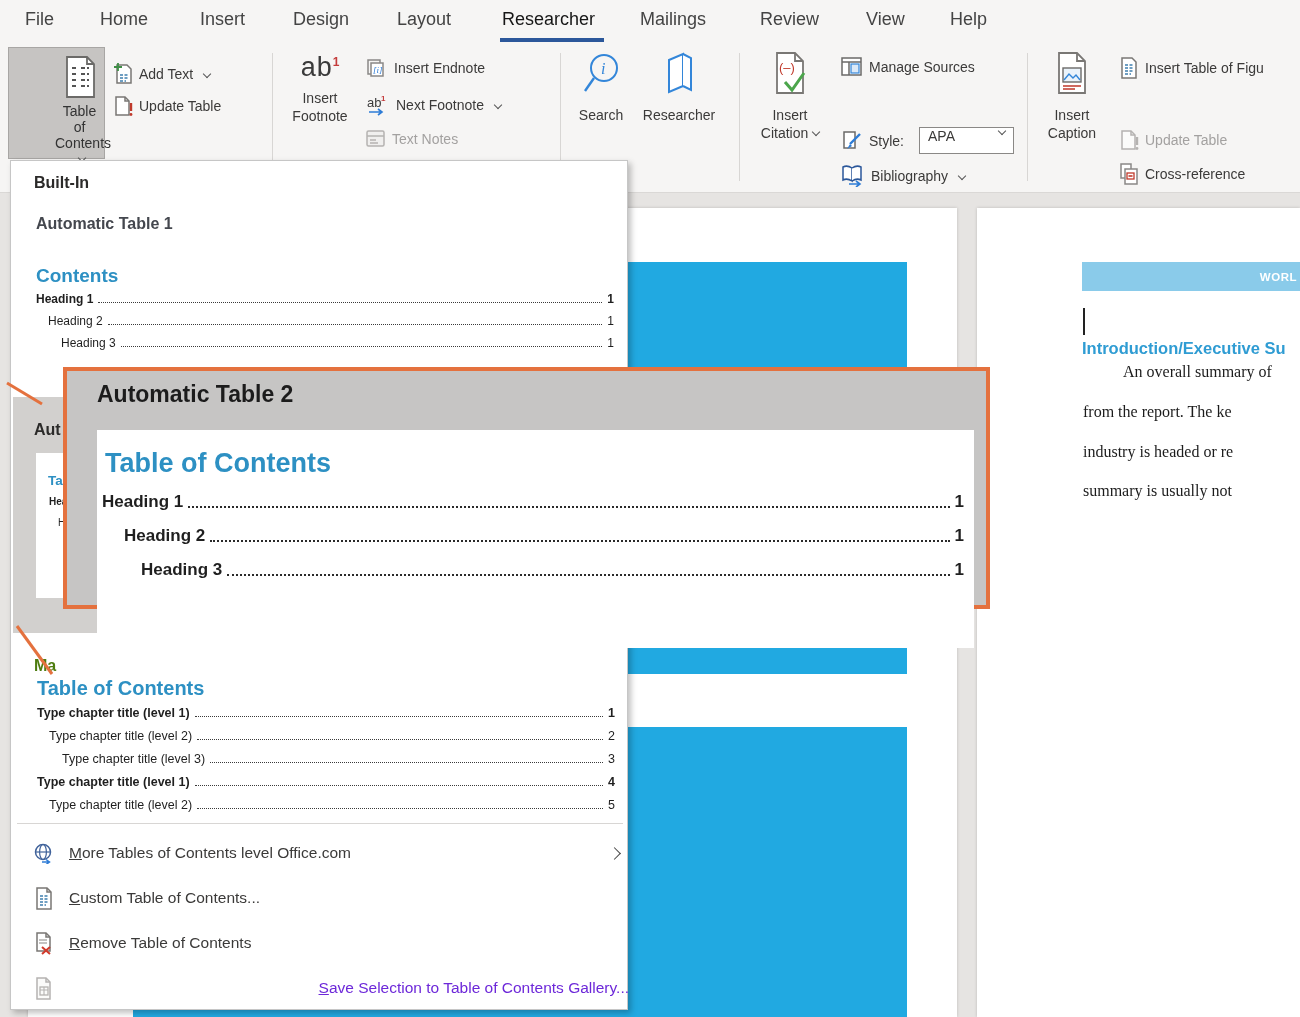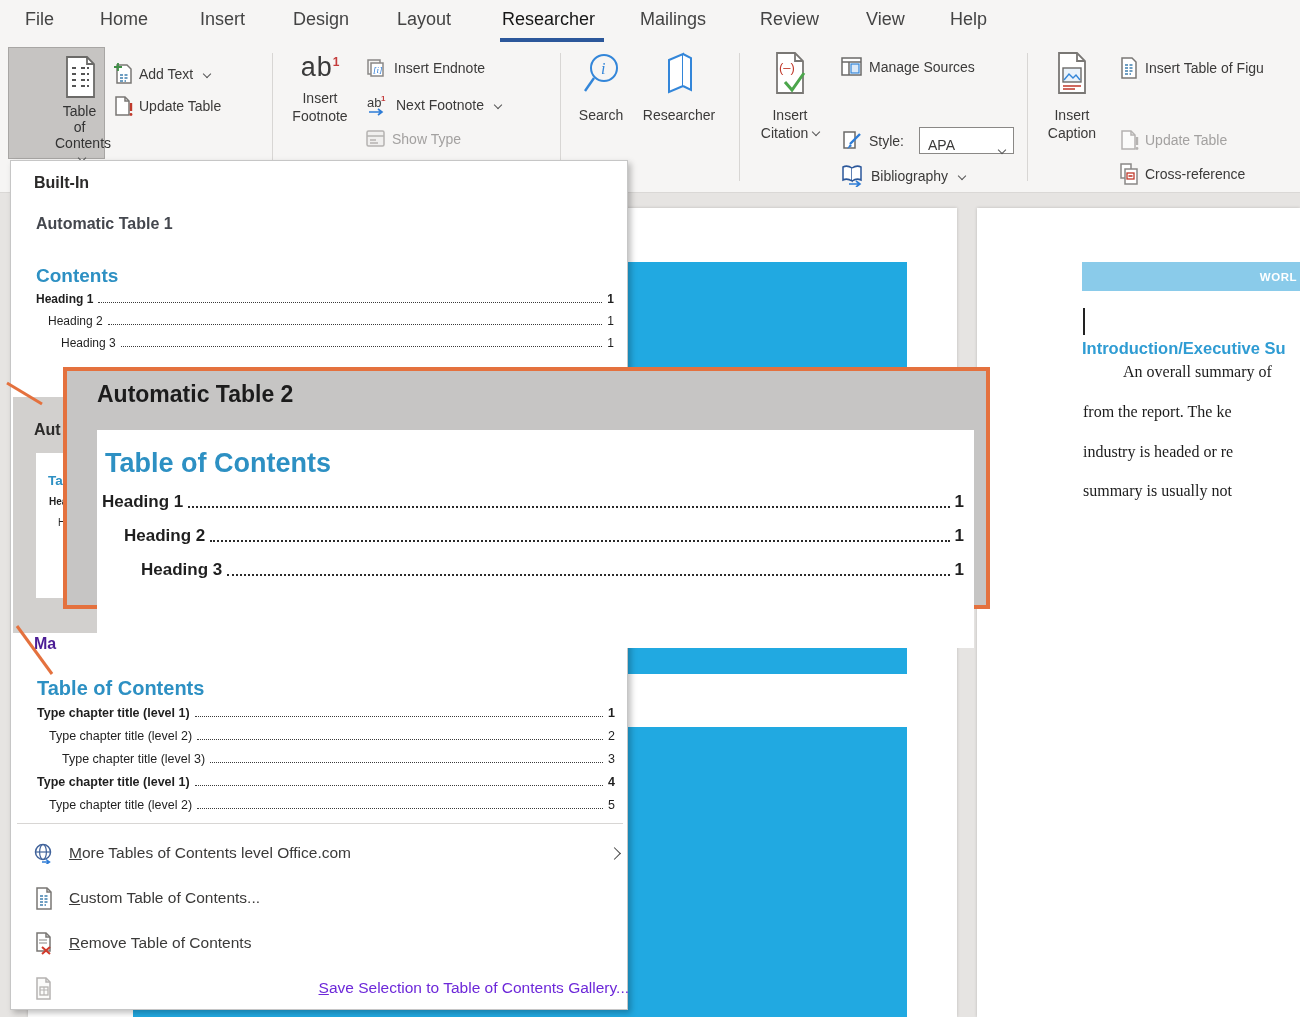--- a/index.html
+++ b/index.html
@@ -18,21 +18,21 @@
   .rdiv { position:absolute; top:8px; width:1px; height:128px; background:#d8d6d4; }
   .bigbtn { position:absolute; text-align:center; font-size:14px; line-height:1.3; color:#3b3a39; }
   .bigbtn .blabel { margin-top:4px; }
   .chev { display:inline-block; width:6px; height:6px; border-right:1.5px solid #555; border-bottom:1.5px solid #555; transform:rotate(45deg); margin-left:5px; vertical-align:3px; }
   .rowbtn { position:absolute; display:flex; align-items:center; gap:6px; font-size:14px; color:#3b3a39; white-space:nowrap; }
   .rowbtn.disabled { color:#a3a1a0; }
   .grouplabel { position:absolute; top:168px; font-size:12.5px; color:#5b5958; }
   .toc-btn { position:absolute; left:8px; top:2px; width:97px; height:112px; background:#c6c4c2; border:1px solid #a8a6a4; text-align:center; font-size:14px; color:#333;padding-left:46px; }
   .sup1 { color:#c43b3b; font-size:12px; font-weight:bold; position:relative; top:-10px; }
   .abglyph { font-size:27px; color:#3a3a3a; letter-spacing:1px; }
-  .styleselect { position:absolute; left:919px; top:82px; width:95px; height:27px; background:#fff; border:1px solid #8a8886; font-size:14px; display:flex; align-items:flex-end; padding:0 8px; justify-content:space-between; }
+  .styleselect { position:absolute; left:919px; top:82px; width:95px; height:27px; background:#fff; border:1px solid #8a8886; font-size:14px; display:flex; align-items:flex-start; padding:0 8px; justify-content:space-between; }
   
   .docarea { position:absolute; left:0; top:193px; width:1300px; height:824px; background:#e6e4e2; }
   .page { position:absolute; background:#fff; box-shadow:0 0 3px rgba(0,0,0,.18);text-align:right; }
   .bluerect { position:absolute; background:#21a9e1; }
   .banner { position:absolute; background:#8acbea; color:#fff; font-size:11.5px; font-weight:bold; letter-spacing:.5px; display:flex; align-items:center; justify-content:flex-end; padding-right:3px; }
   .cursorbar { position:absolute; width:2px; height:27px; background:#222; }
   .docheading { position:absolute; font-size:16.5px; font-weight:bold; color:#2f9cd3; white-space:nowrap; }
   .docline { position:absolute; font-family:"Liberation Serif", serif; font-size:16px; color:#1c1c1c; white-space:nowrap; }
   
   .dropdown { position:absolute; left:10px; top:160px; width:618px; height:850px; background:#fff; border:1px solid #c6c6c6; box-shadow:3px 3px 6px rgba(0,0,0,.25); z-index:10; }
@@ -131,21 +131,21 @@
       </svg>
       <span>Next Footnote</span>
         <span class="chev"></span>
     </div>
     <div class="rowbtn disabled" style="left:366px;top:85px">
       <svg class="ic" width="20" height="18" viewBox="0 0 20 18">
         <rect x="1" y="1" width="17" height="15" rx="1.5" fill="#f0efee" stroke="#b5b3b1" stroke-width="1.5"></rect>
         <path d="M1 6h17" stroke="#b5b3b1" stroke-width="1.5"></path>
         <path d="M4 10h6 M4 13h8" stroke="#b5b3b1" stroke-width="1.3"></path>
       </svg>
-      <span>Show Type</span>
+      <span>Text Notes</span>
     </div>
 
     <div class="rdiv" style="left:560px"></div>
 
     <div class="bigbtn" style="left:570px;top:5px;width:62px">
       <svg class="ic" width="44" height="48" viewBox="0 0 44 48">
         <circle cx="25" cy="18" r="13" fill="none" stroke="#3386d9" stroke-width="2"></circle>
         <path d="M15 28 L6 41" stroke="#3386d9" stroke-width="2.4"></path>
         <text x="22" y="24" font-size="16" fill="#3386d9" font-family="serif" font-style="italic">i</text>
       </svg>
@@ -289,21 +289,21 @@
     </div>
 
     <div class="gal2-strip"></div>
     <div class="gal-title" style="left:23px;top:260px;color:#2b2a29">Aut</div>
     <div class="gal2-paper">
       <span class="frag" style="left:12px;top:20px;font-size:13.5px;font-weight:bold;color:#2d90c3">Tab</span>
       <span class="frag" style="left:13px;top:43px;font-size:10px;font-weight:600">Hea</span>
       <span class="frag" style="left:22px;top:64px;font-size:10px">H</span>
     </div>
 
-    <div class="gal-title" style="left:23px;top:474px;color:#4c1d95">Ma</div>
+    <div class="gal-title" style="left:23px;top:496px;color:#4d7c0f">Ma</div>
     <div>
       <div class="pv-heading" style="left:26px;top:516px;font-size:20px">Table of Contents</div>
       <div class="prow" style="left:26px;top:545px;width:578px;font-size:12.5px;font-weight:bold">
         <span>Type chapter title (level 1)</span>
           <span class="dots"></span>
           <span>1</span>
       </div>
       <div class="prow" style="left:38px;top:568px;width:566px;font-size:12.5px">
         <span>Type chapter title (level 2)</span>
           <span class="dots"></span>

